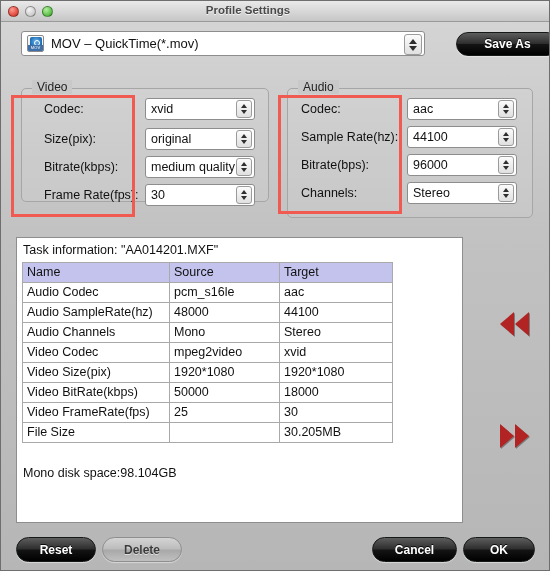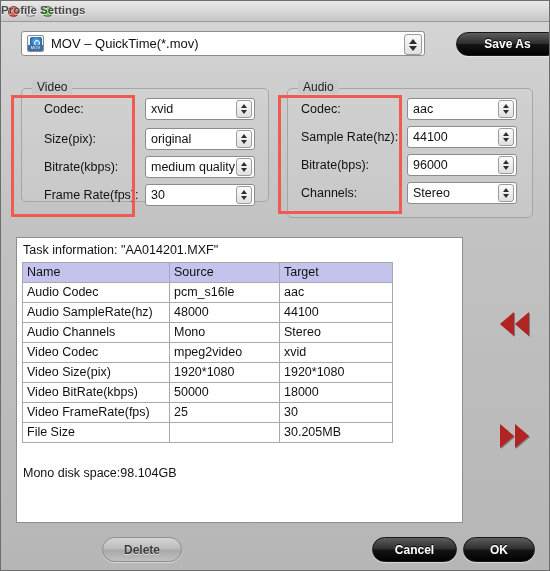--- a/index.html
+++ b/index.html
@@ -22,21 +22,21 @@
     position: absolute; left: 0; top: 0; width: 550px; height: 21px;
     background: linear-gradient(to bottom, #e9e9e9 0%, #d8d8d8 50%, #c6c6c6 100%);
     border-bottom: 1px solid #9a9a9a;
   }
   .lights { position: absolute; left: 7px; top: 5px; display: flex; gap: 6px; }
   .light { width: 11px; height: 11px; border-radius: 50%; border: 1px solid rgba(0,0,0,.33); }
   .light.close  { background: radial-gradient(circle at 35% 30%, #ff9a92, #e24b40 65%, #b8342b); }
   .light.min    { background: radial-gradient(circle at 35% 30%, #f4f4f4, #cfcfcf 65%, #aaaaaa); }
   .light.zoom   { background: radial-gradient(circle at 35% 30%, #b4efa0, #5ec04b 65%, #3e9530); }
   .title-text {
-    position: absolute; left: 0; top: 3px; width: 494px; text-align: left;
+    position: absolute; left: 0; top: 3px; width: 494px; text-align: center;
     font-size: 11.5px; font-weight: bold; color: #4a4a4a;
     text-shadow: 0 1px 0 rgba(255,255,255,.75);
   }
 
   
   .profile-row { position: absolute; left: 0; top: 30px; width: 550px; height: 26px; }
   .profile-combo {
     position: absolute; left: 20px; top: 0; width: 404px; height: 25px;
     background: #ffffff; border: 1px solid #8d8d8d; border-radius: 3px;
     display: flex; align-items: center;
@@ -376,17 +376,18 @@
 
   <div class="arrow-group" id="rewind-btn">
     <i class="tri left"></i>
       <i class="tri left"></i>
   </div>
   <div class="arrow-group" id="forward-btn">
     <i class="tri right"></i>
       <i class="tri right"></i>
   </div>
 
+  <div class="btn-dark bottom-btn" id="reset-button">Reset</div>
   <div class="btn-gray bottom-btn" id="delete-button">Delete</div>
   <div class="btn-dark bottom-btn" id="ok-button">OK</div>
   <div class="btn-dark bottom-btn" id="cancel-button">Cancel</div>
 
 </div>
 
 </body></html>

